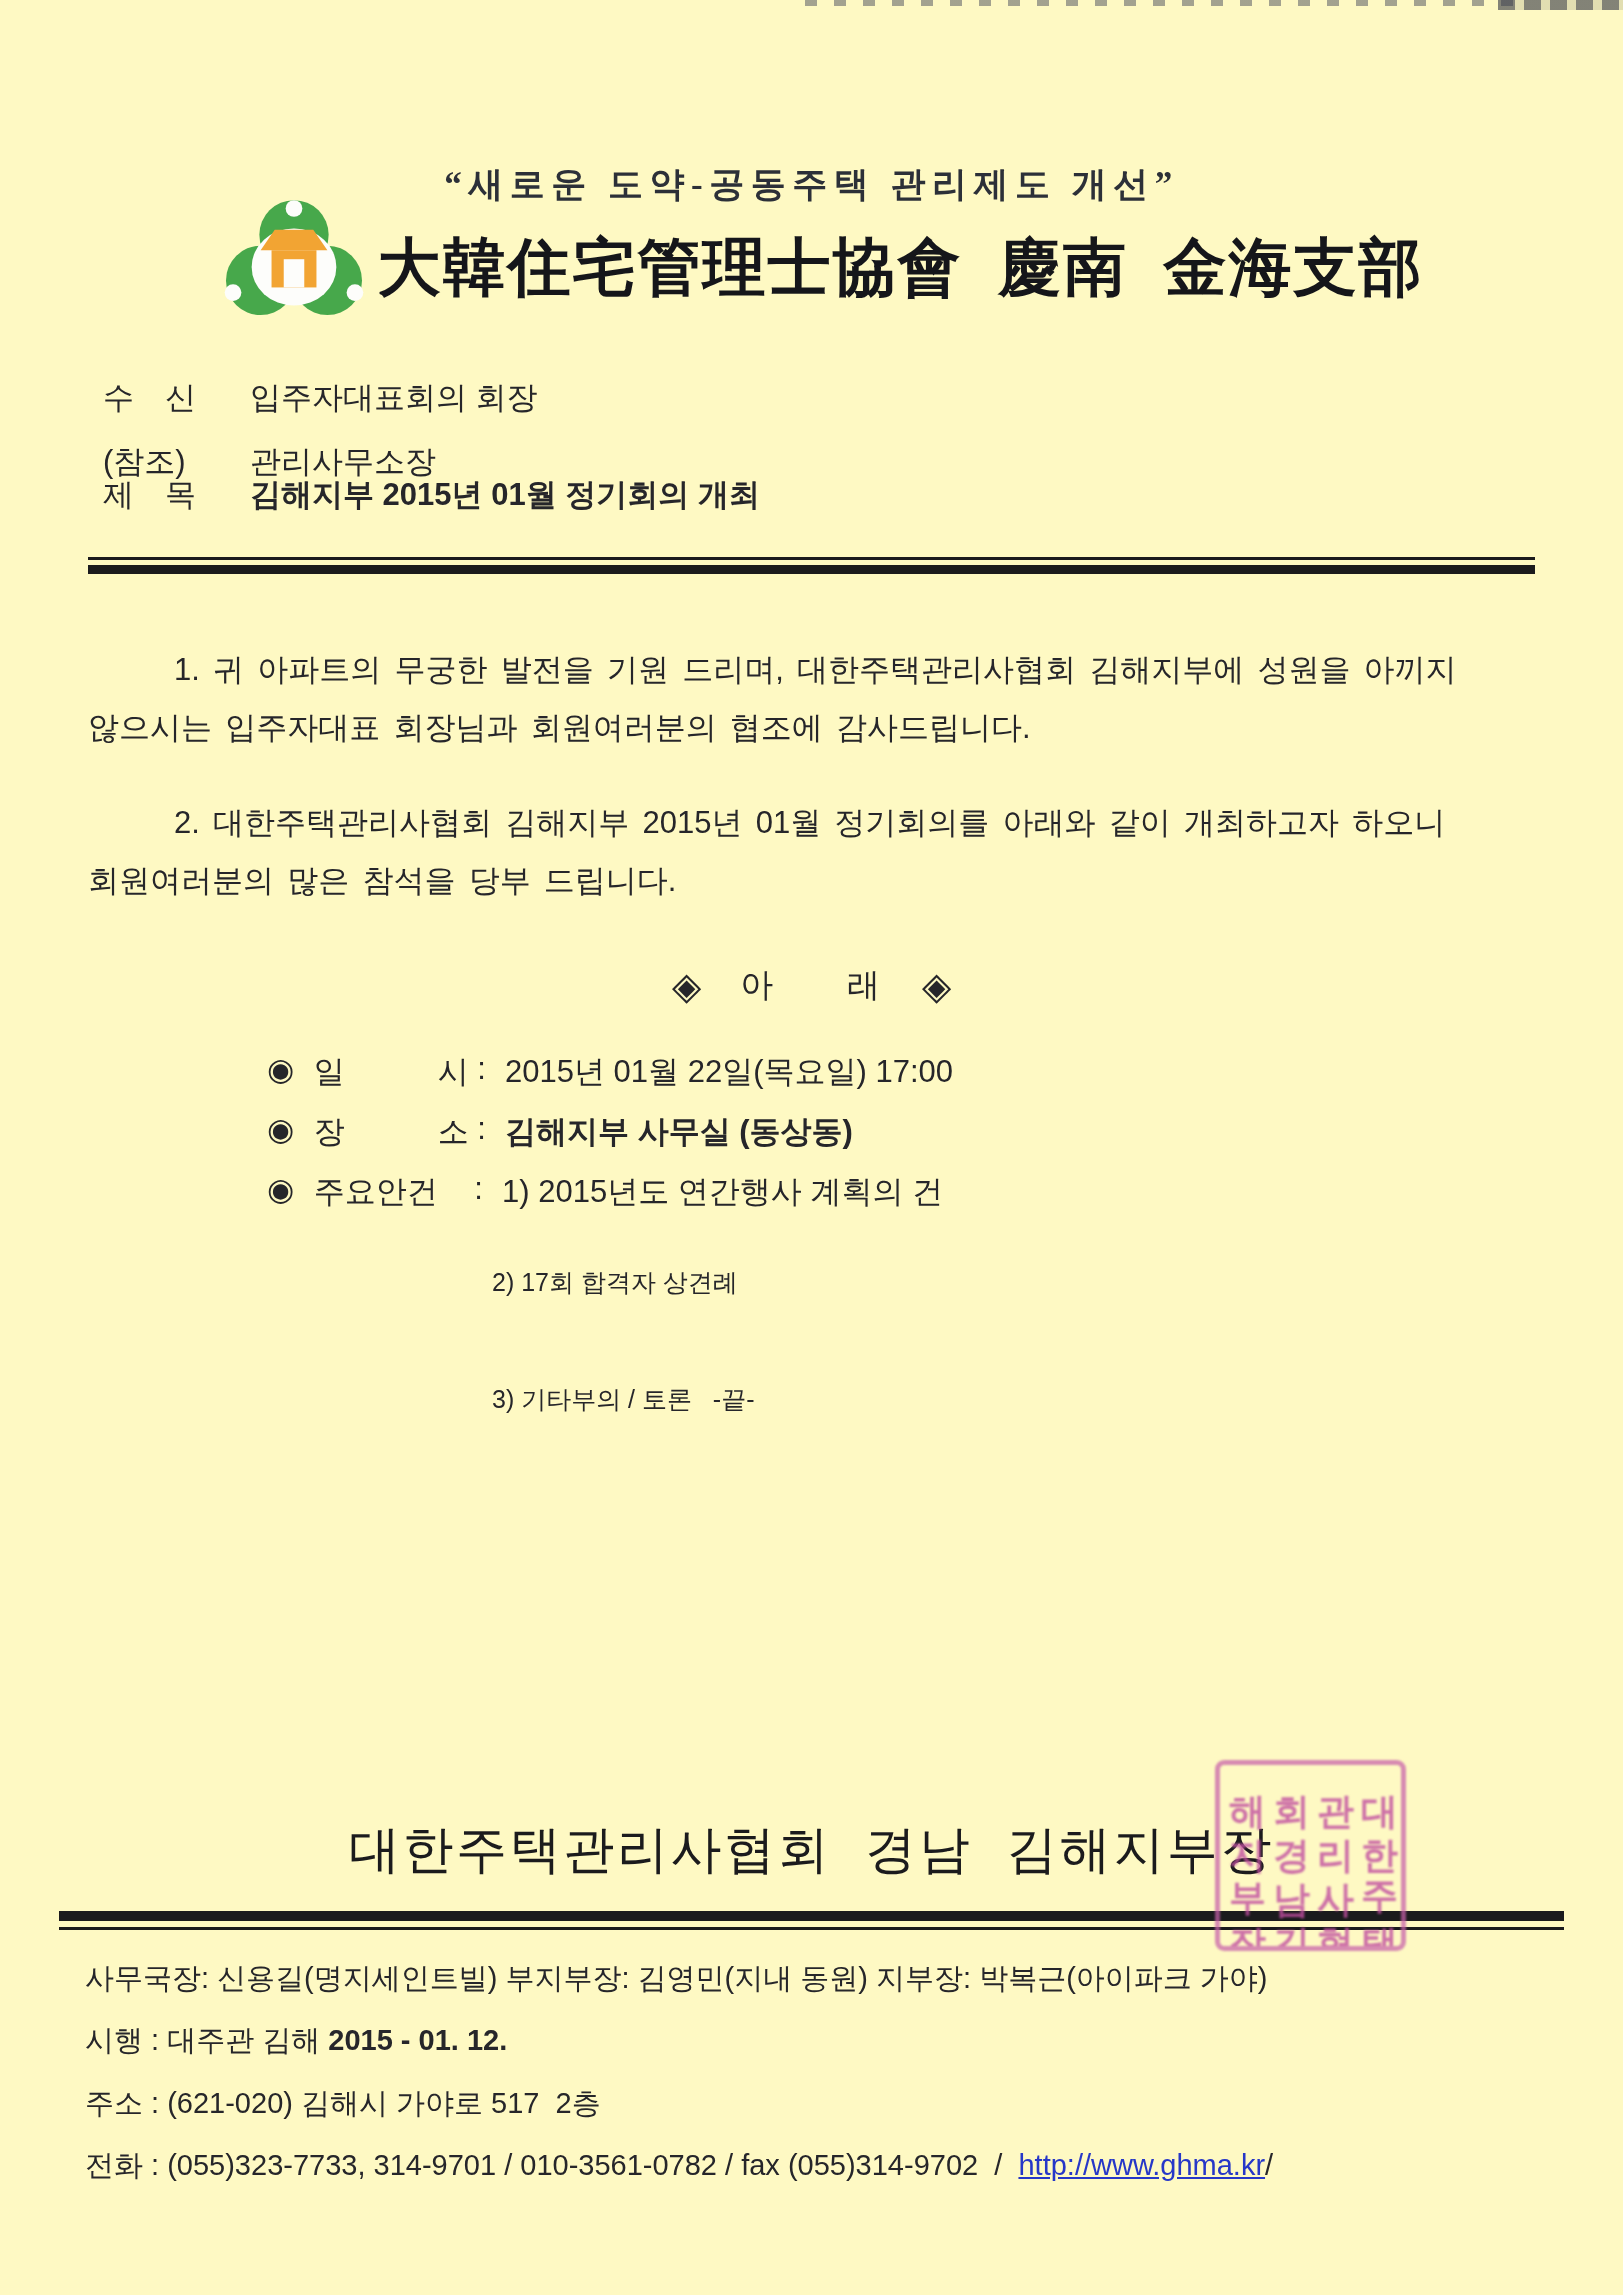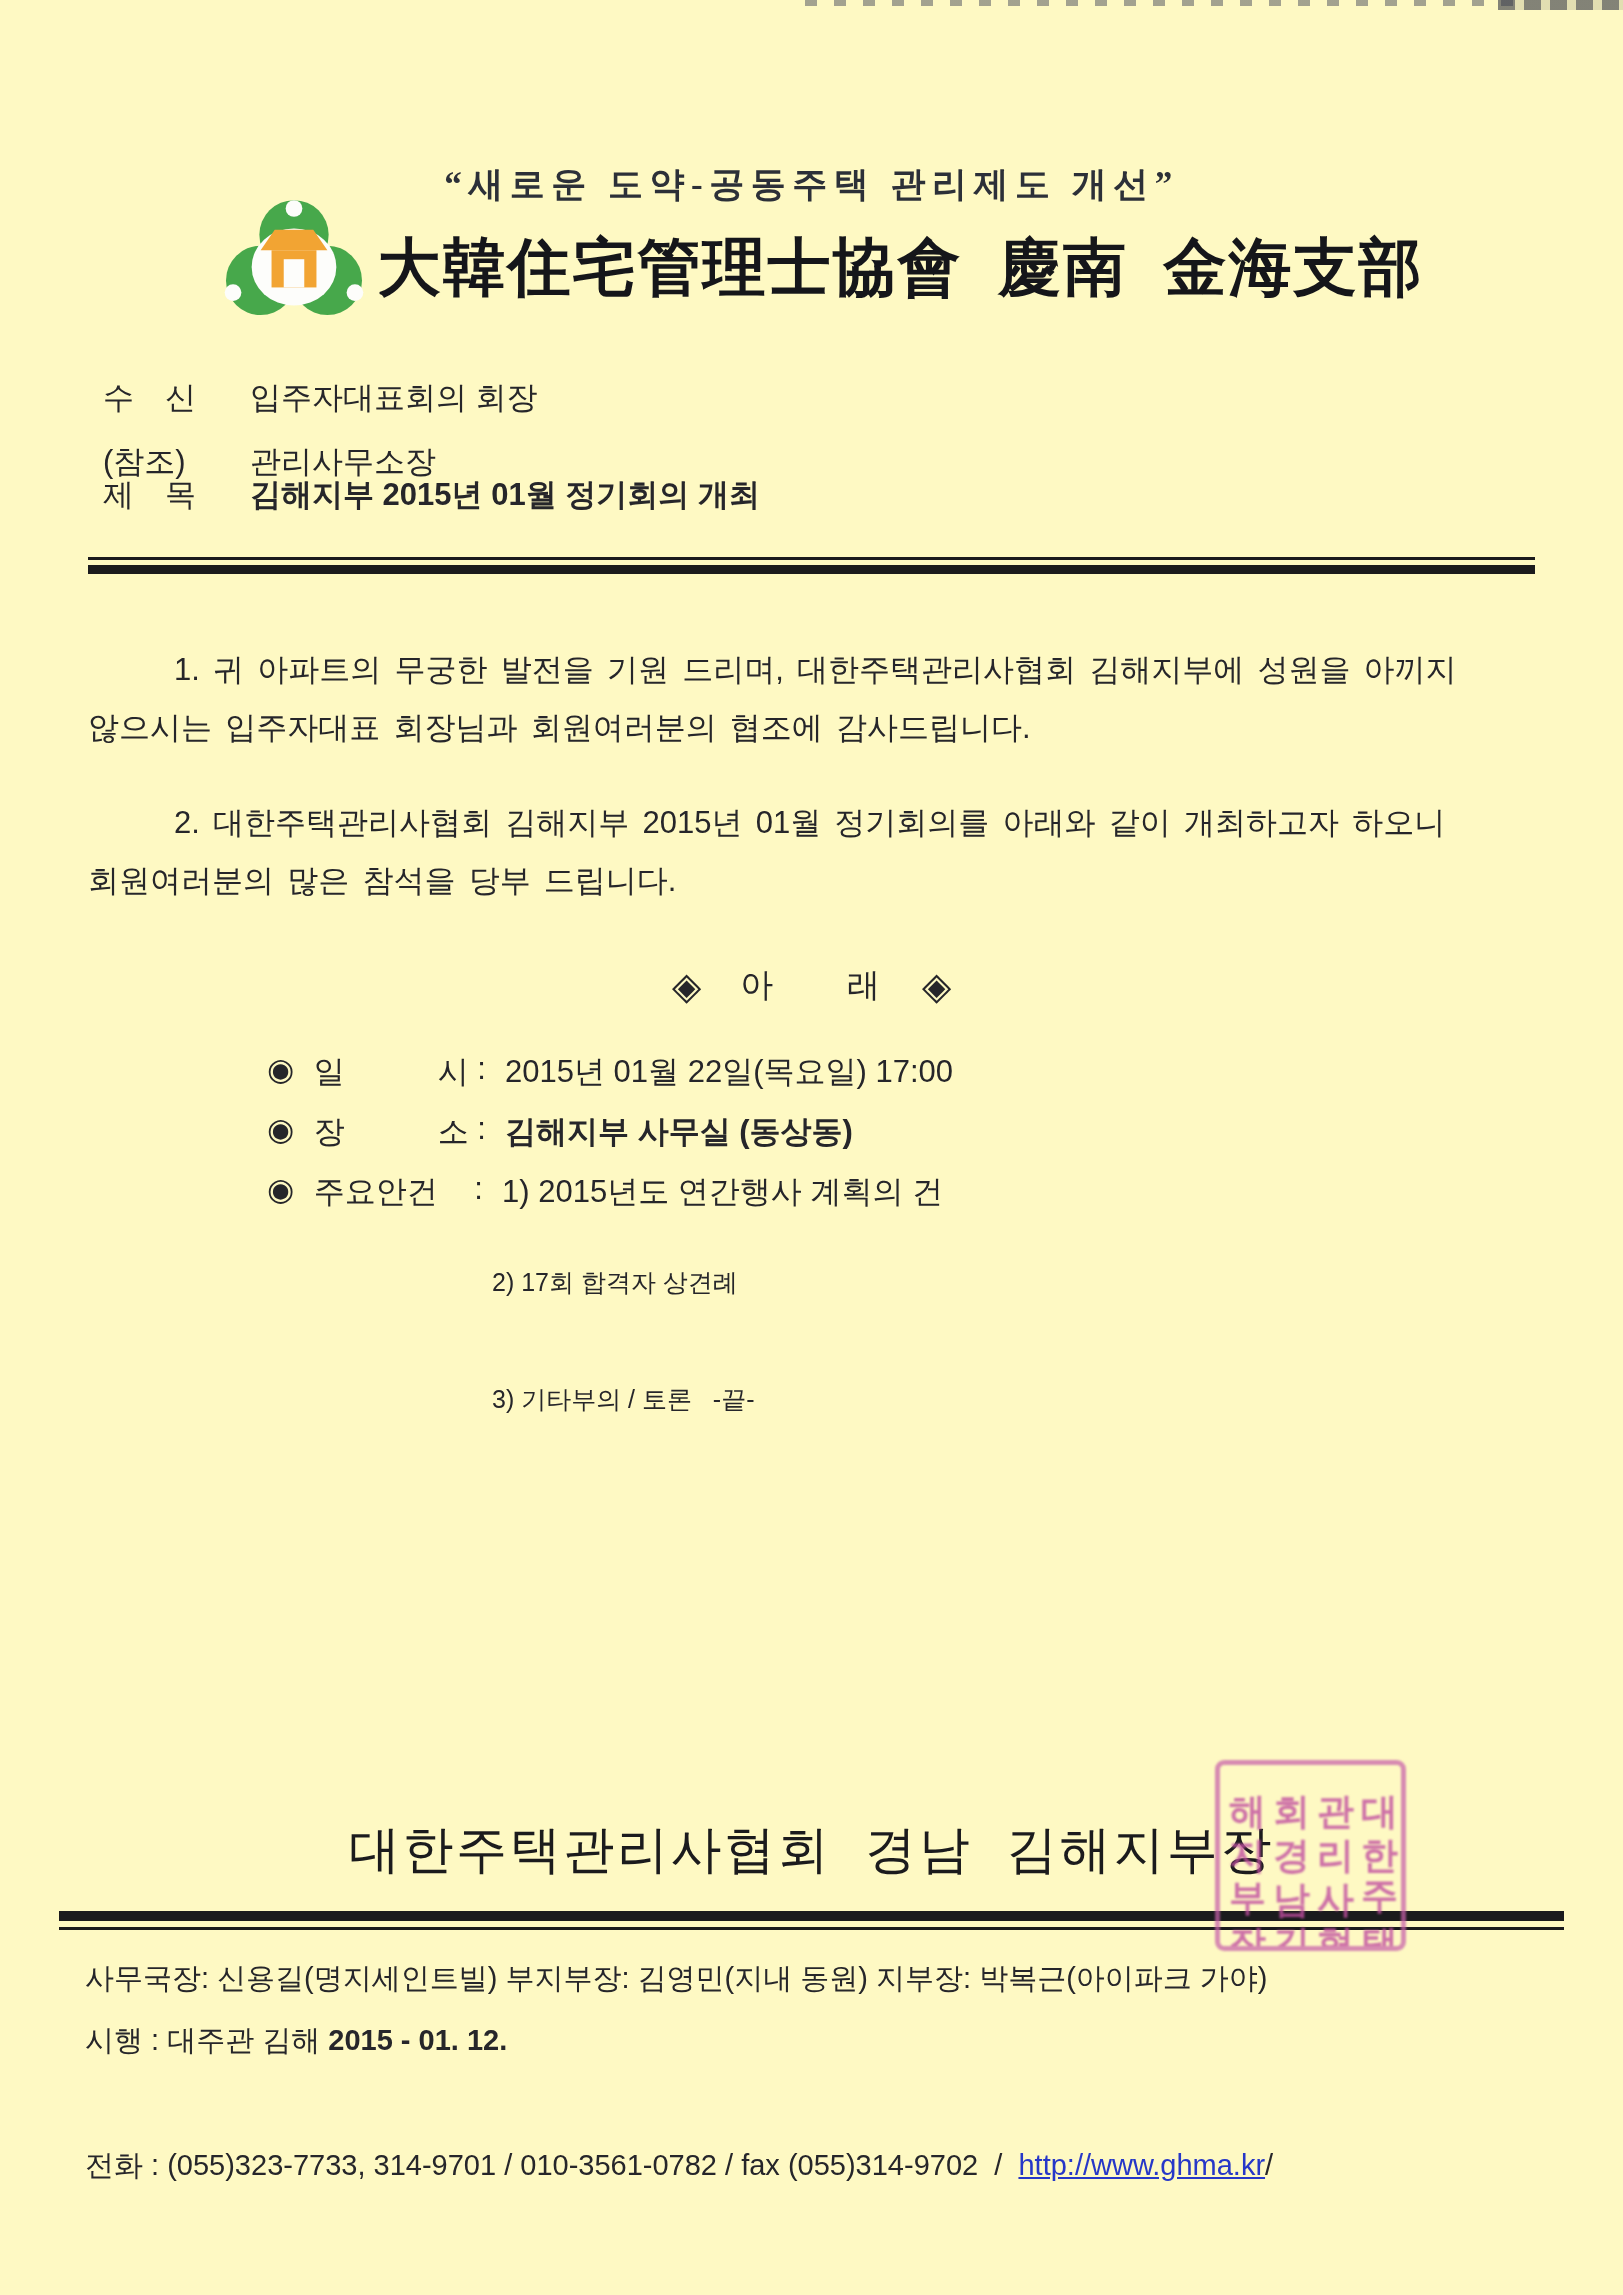--- a/index.html
+++ b/index.html
@@ -150,18 +150,19 @@
 
   <div class="rule2 thick"></div>
   <div class="rule2 thin"></div>
 
   <div class="stamp t">대한주택관리사협회경남김해지부장</div>
 
   <div class="foot f1 t">사무국장: 신용길(명지세인트빌) 부지부장: 김영민(지내 동원) 지부장: 박복근(아이파크 가야)</div>
   <div class="foot f2">
     <span class="t">시행 : 대주관 김해 </span><span class="bold t">2015 - 01. 12.</span>
   </div>
+  <div class="foot f3 t">주소 : (621-020) 김해시 가야로 517  2층</div>
   <div class="foot f4">
     <span class="t">전화 : (055)323-7733, 314-9701 / 010-3561-0782 / fax (055)314-9702  /  </span><a class="weblink t">http://www.ghma.kr</a><span class="after-link t">/</span>
   </div>
 
 </div>
 
 
 </body></html>

